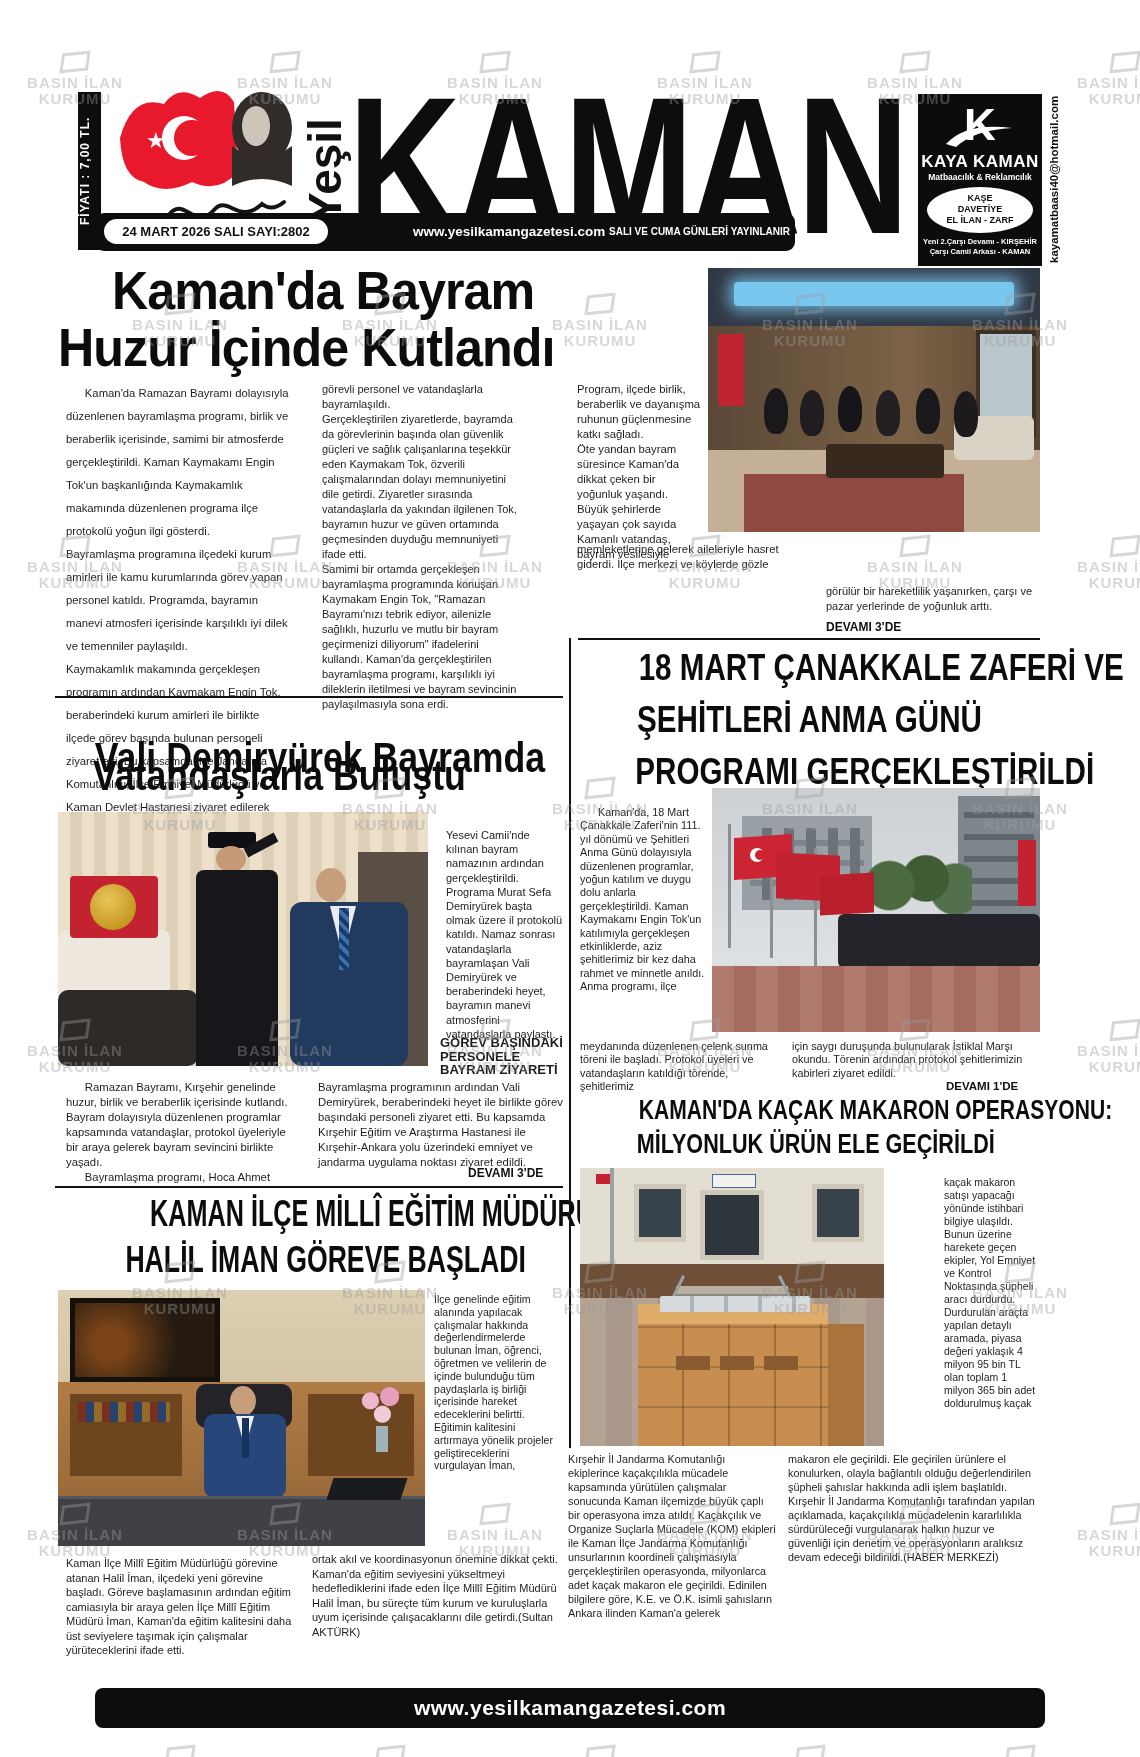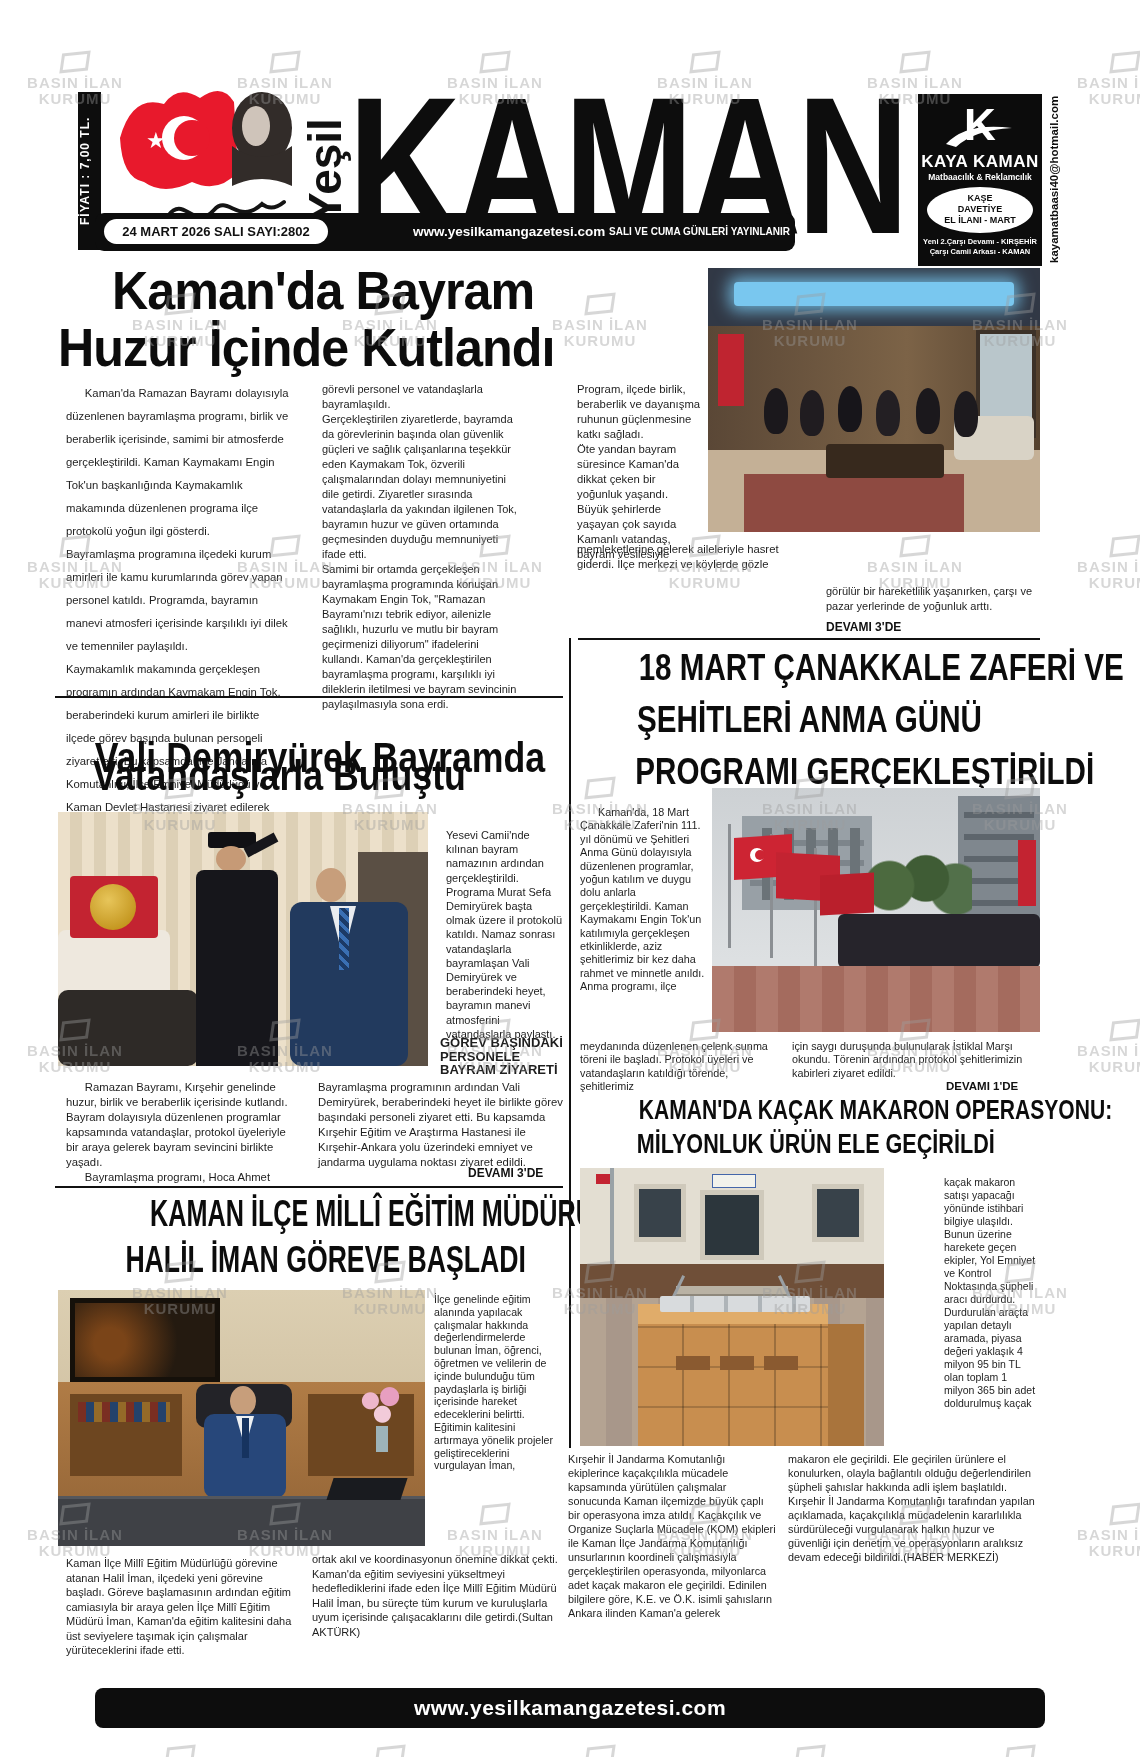--- a/index.html
+++ b/index.html
@@ -50,21 +50,21 @@
     <div style="position:relative;height:54px;margin-top:4px">
       <span style="font-size:44px;font-weight:bold;line-height:54px">K</span>
       <svg width="72" height="26" viewBox="0 0 72 26" style="position:absolute;left:26px;top:24px">
           <path d="M2,22 Q22,0 68,6 Q30,8 12,25 Z" fill="#fff"></path>
         </svg>
     </div>
     <div style="font-size:17px;font-weight:bold;letter-spacing:.5px">KAYA KAMAN</div>
     <div style="font-size:8.5px;font-weight:bold">Matbaacılık &amp; Reklamcılık</div>
     <div style="width:106px;height:46px;background:#fff;border-radius:50%;margin:5px auto 4px;color:#0c0c0c;font-size:9px;font-weight:bold;line-height:11px;padding-top:6px;white-space:pre-line">KAŞE
 DAVETİYE
-EL İLANI - MART</div>
+EL İLAN - ZARF</div>
     <div style="font-size:7.5px;font-weight:bold;line-height:9.5px;white-space:pre-line">Yeni 2.Çarşı Devamı - KIRŞEHİR
 Çarşı Camii Arkası - KAMAN</div>
   </div>
 
   <div class="abs" style="left:1048px;top:92px;width:24px;height:174px">
     <span class="vert" style="width:24px;height:174px;color:#0d0d0d;font-weight:bold;font-size:11.5px">kayamatbaasi40@hotmail.com</span>
   </div>
 
   <div class="abs" style="left:95px;top:213px;width:700px;height:38px;background:#0d0d0d;border-radius:9px">
     <div class="abs" style="left:9px;top:6px;width:224px;height:25px;background:#fff;border-radius:13px;font-size:13px;font-weight:bold;line-height:25px;text-align:center;color:#111">24 MART 2026 SALI SAYI:2802</div>

